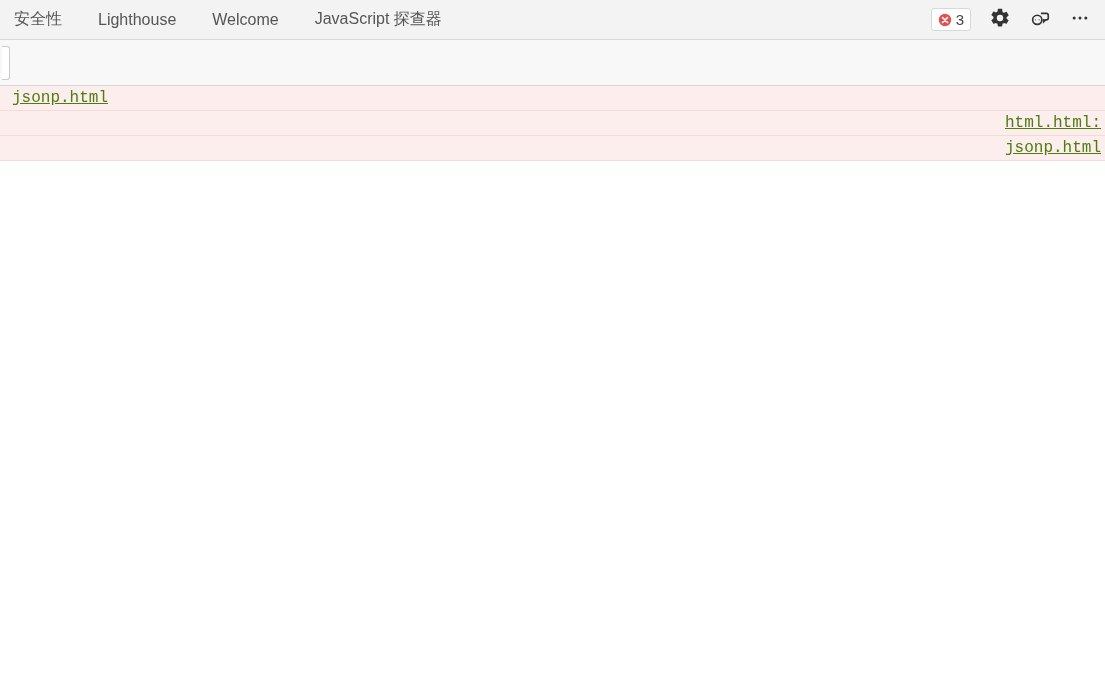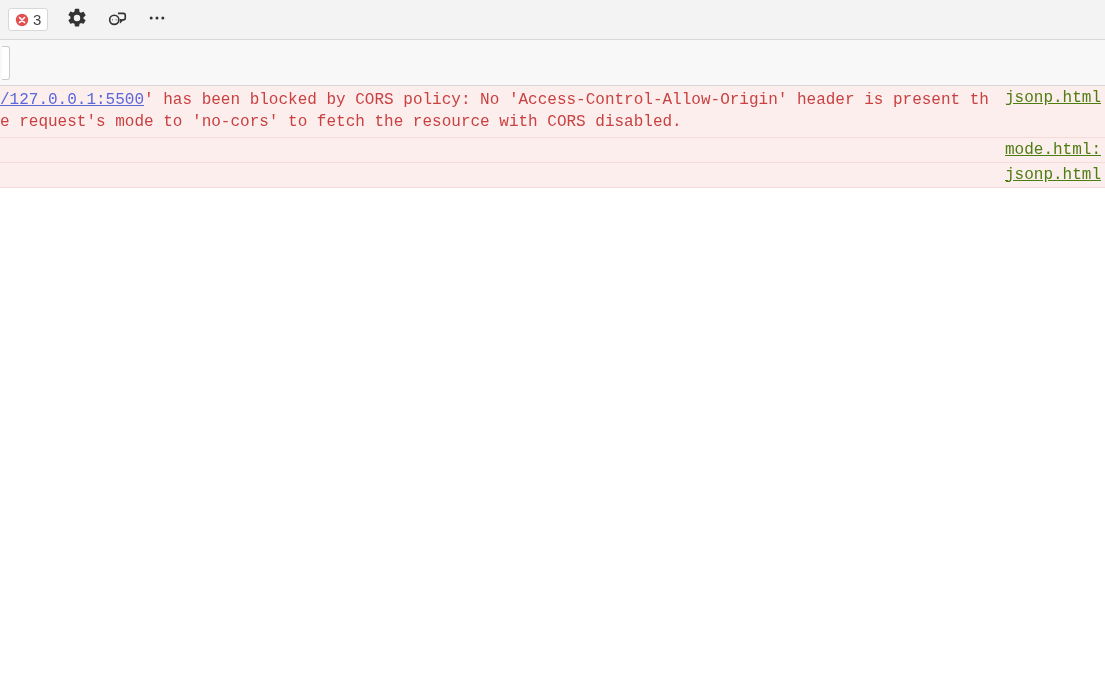--- a/index.html
+++ b/index.html
@@ -117,20 +117,26 @@
       cursor: pointer;
     }
     .console-empty-msg {
       flex: 1;
     }
   </style>
 </head>
 <body>
 
 <div class="tabbar">
+  <div class="tabs">
+    <span class="tab">安全性</span>
+    <span class="tab">Lighthouse</span>
+    <span class="tab">Welcome</span>
+    <span class="tab">JavaScript 探查器</span>
+  </div>
   <div class="toolbar-right">
     <span class="error-badge">
       <span class="circle">
         <svg viewBox="0 0 14 14" width="14" height="14">
           <circle cx="7" cy="7" r="6.2" fill="#e05252"></circle>
           <path d="M4.5 4.5 L9.5 9.5 M9.5 4.5 L4.5 9.5" stroke="#fff" stroke-width="1.6" stroke-linecap="round"></path>
         </svg>
       </span>
       <span class="count">3</span>
     </span>
@@ -162,24 +168,23 @@
     </span>
   </div>
 </div>
 
 <div class="subbar">
   <div class="subbar-stub"></div>
 </div>
 
 <div class="console">
   <div class="console-row">
-    <span class="console-msg"><span class="link-origin">/127.0.0.1:5500</span><span>' has been blocked by CORS policy: No 'Access-Control-Allow-Origin' header is present the request's mode to 'no-cors' to fetch the resource with CORS disabled.</span></span>
     <span class="console-src">jsonp.html</span>
   </div>
   <div class="console-row">
     <span class="console-empty-msg"></span>
-    <span class="console-src">mode.html:</span>
+    <span class="console-src">html.html:</span>
   </div>
   <div class="console-row">
     <span class="console-empty-msg"></span>
     <span class="console-src">jsonp.html</span>
   </div>
 </div>
 
 </body></html>

